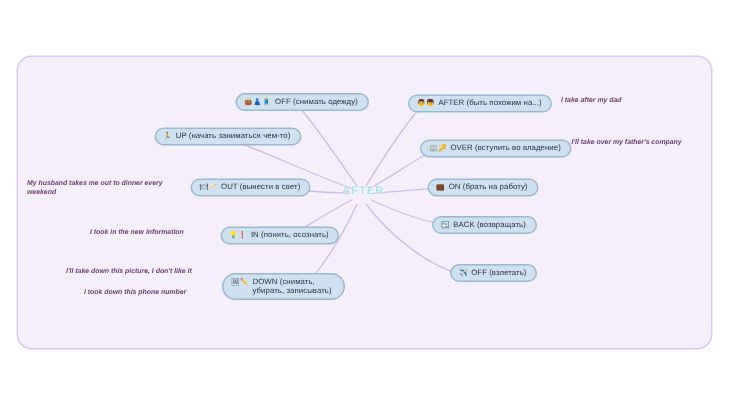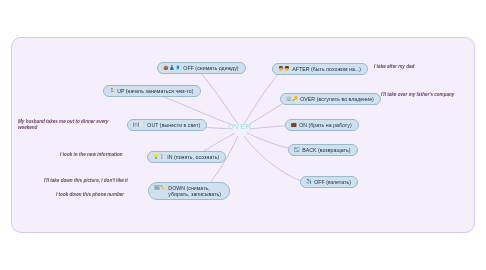--- a/index.html
+++ b/index.html
@@ -104,21 +104,21 @@
       <path d="M238 136 C 228 158, 216 176, 206 188"></path>
       <path d="M244 124 C 256 104, 268 86, 280 72"></path>
       <path d="M246 126 C 264 116, 280 104, 292 99"></path>
       <path d="M249 129 C 268 127, 284 126, 296 125"></path>
       <path d="M247 133 C 266 142, 284 148, 298 150"></path>
       <path d="M244 136 C 262 160, 286 176, 304 182"></path>
     </g>
   </svg>
 
   <div class="center" style="left:228px; top:122px;">
-    <span>OVER</span>
+    <span>AFTER</span>
   </div>
 
   <div class="node" style="left:157px; top:62px;">
     <span class="ico">👜👗🧵</span>
     <span class="lbl">OFF (снимать одежду)</span>
   </div>
 
   <div class="node" style="left:103px; top:85px;">
     <span class="ico">🏃</span>
     <span class="lbl">UP (начать заниматься чем-то)</span>

